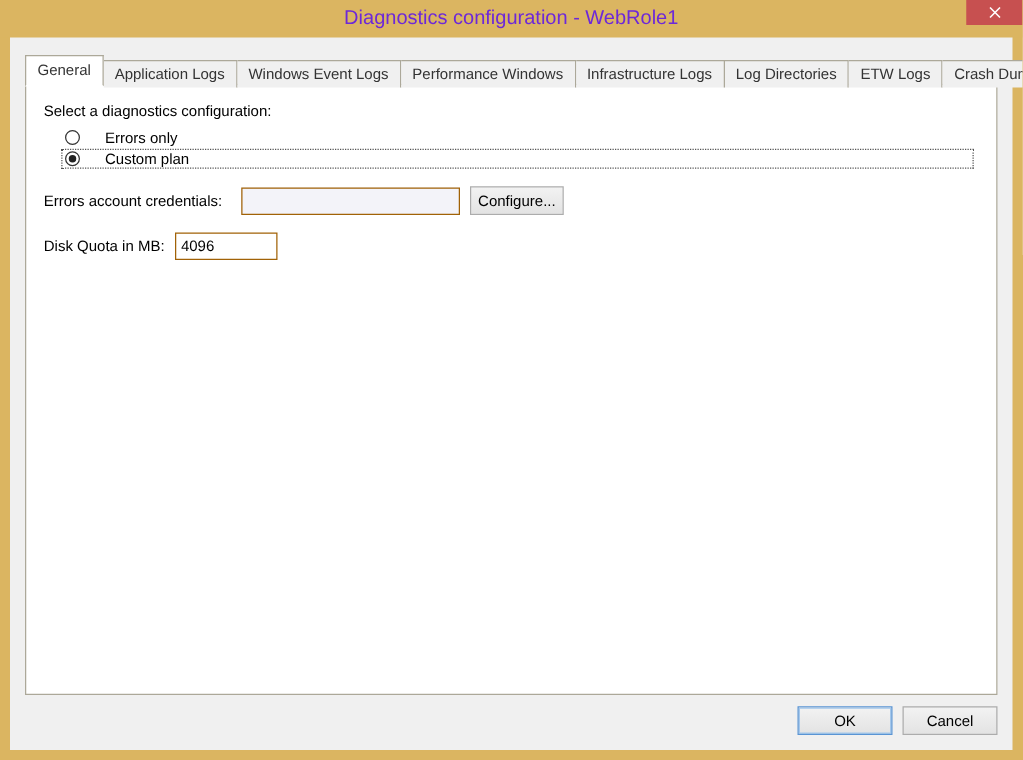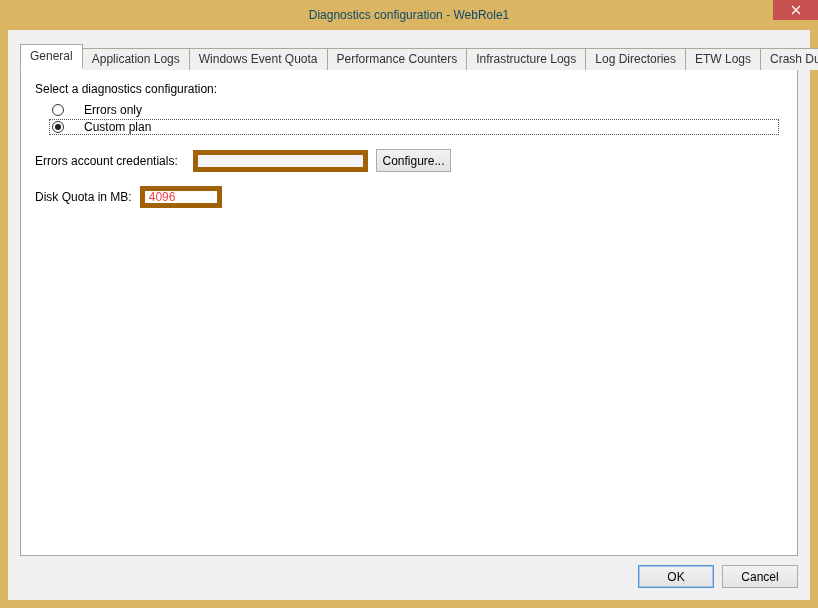--- a/index.html
+++ b/index.html
@@ -23,22 +23,22 @@
     }
     .titlebar {
       height: 30px;
       background: #dbb561;
       position: relative;
       display: flex;
       align-items: center;
       justify-content: center;
     }
     .titlebar-text {
-      color: #0c4a6e;
-      font-size: 12px;
+      color: #6d28d9;
+      font-size: 16px;
     }
     .close-btn {
       position: absolute;
       right: 0;
       top: 0;
       width: 45px;
       height: 20px;
       background: #c75050;
       color: #fff;
       display: flex;
@@ -141,24 +141,24 @@
       margin-top: 14px;
       gap: 8px;
     }
     .field-label {
       color: #000;
       min-width: 150px;
     }
     .field-label.short { min-width: auto; }
     .text-input {
       height: 22px;
-      border: 5px solid #a16207;
+      border: 1px solid #a16207;
       background: #fff;
       padding: 2px 4px;
-      color: #ef4444;
+      color: #000000;
     }
     .text-input.readonly {
       background: #f3f3f9;
       width: 175px;
     }
     .text-input.quota { width: 82px; }
     .btn {
       height: 23px;
       border: 1px solid #acacac;
       background: linear-gradient(#f2f2f2, #e3e3e3);
@@ -199,22 +199,22 @@
       </svg>
     </div>
   </div>
 
   <div class="client">
     <div class="tabs-wrap">
 
       <div class="tabstrip">
         <div class="tab active"><span>General</span></div>
         <div class="tab"><span>Application Logs</span></div>
-        <div class="tab"><span>Windows Event Quota</span></div>
-        <div class="tab"><span>Performance Counters</span></div>
+        <div class="tab"><span>Windows Event Logs</span></div>
+        <div class="tab"><span>Performance Windows</span></div>
         <div class="tab"><span>Infrastructure Logs</span></div>
         <div class="tab"><span>Log Directories</span></div>
         <div class="tab"><span>ETW Logs</span></div>
         <div class="tab"><span>Crash Dumps</span></div>
       </div>
 
       <div class="tabpage">
         <div class="prompt-label">Select a diagnostics configuration:</div>
 
         <div class="radio-group">

